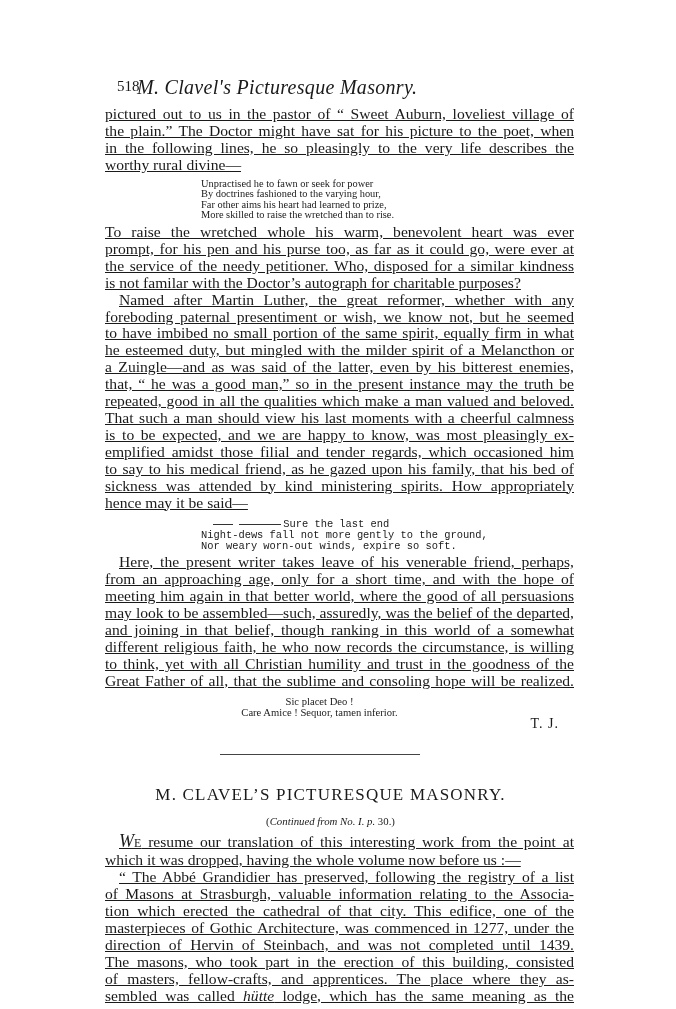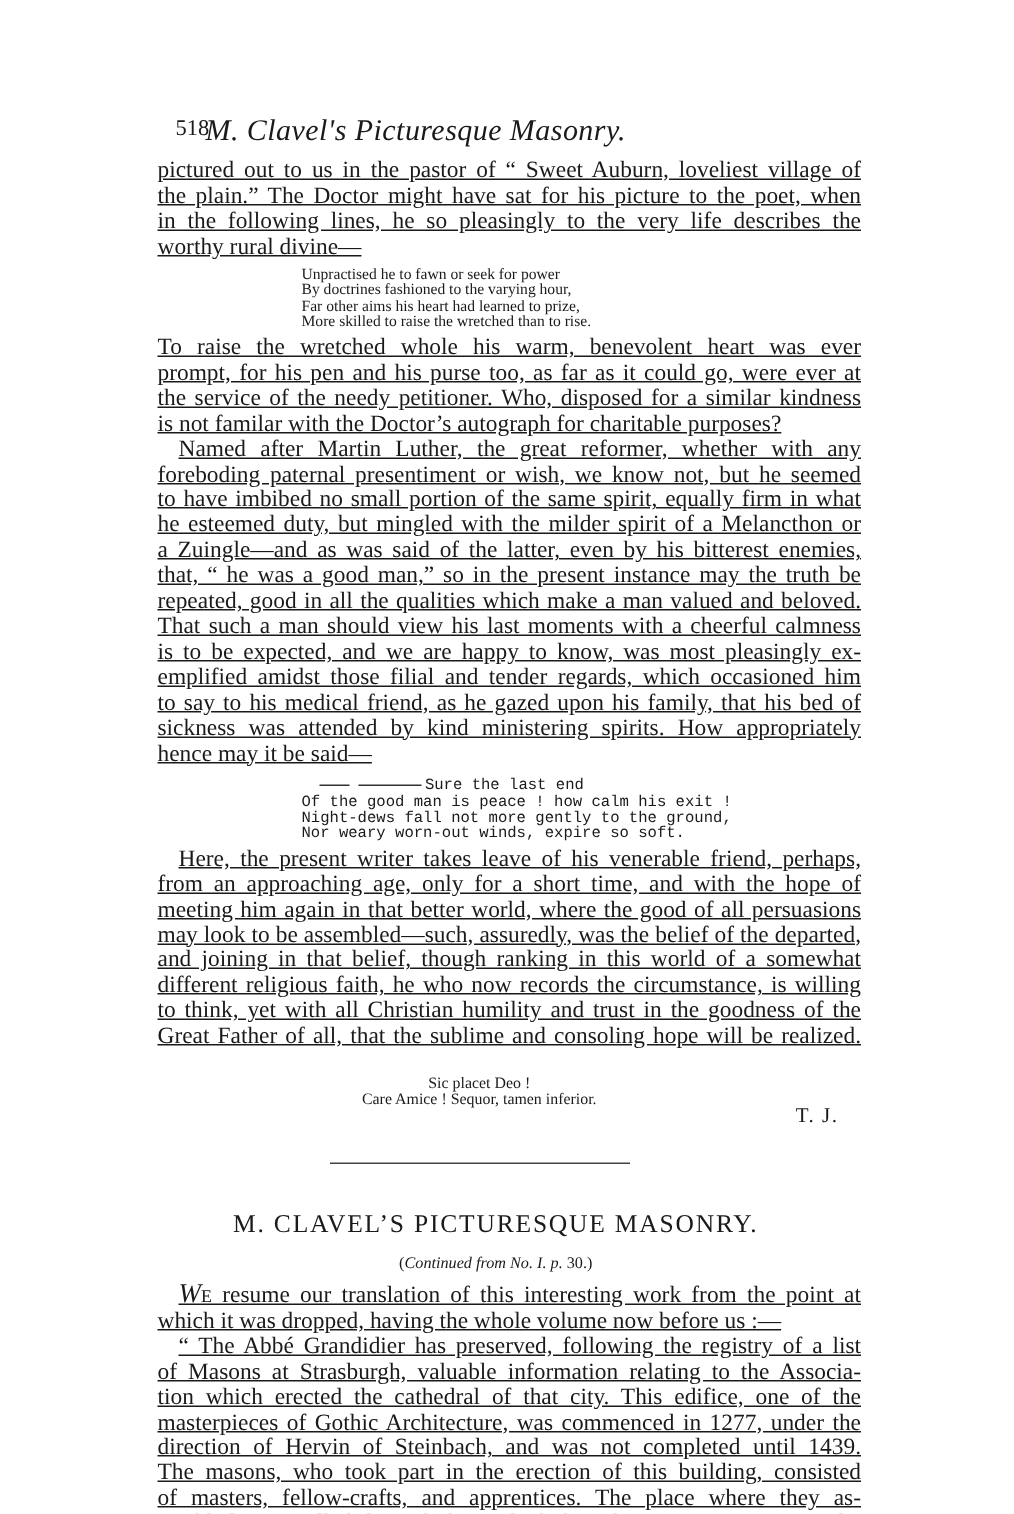--- a/index.html
+++ b/index.html
@@ -10,21 +10,21 @@
   .page-number { position: absolute; left: 12px; top: 6px; font-size: 15px; }
   .running-title { position: absolute; left: 32px; top: 4px; font-size: 20px; font-style: italic; letter-spacing: 0.3px; }
   .para { font-size: 15.6px; line-height: 16.9px; text-align: justify; margin: 0; }
   .para .line { display: block; text-align: justify; text-align-last: justify; white-space: nowrap; text-decoration: underline; }
   .para .line.last { text-align-last: left; }
   .indent { padding-left: 14px; }
   .verse { font-size: 10.4px; line-height: 10.6px; margin: 3px 0 3px 96px; }
   .verse .vline { display: block; white-space: nowrap; }
   .verse2 { margin-left: 96px; font-family: Liberation Mono, monospace; }
   .dash-seg { display: inline-block; border-top: 1px solid #333; vertical-align: middle; }
-  .latin { text-align: center; font-size: 10.6px; line-height: 11px; margin-top: 17px; padding-right: 40px; }
+  .latin { text-align: center; font-size: 10.6px; line-height: 11px; margin-top: 7px; padding-right: 40px; }
   .signature { text-align: right; font-size: 14px; padding-right: 15px; margin-top: -2px; letter-spacing: 1px; }
   .rule { width: 200px; border-top: 1px solid #444; margin: 22px auto 0 auto; position: relative; left: -20px; }
   .article-title { text-align: center; font-size: 17px; letter-spacing: 1.2px; margin-top: 30px; padding-right: 18px; }
   .continued { text-align: center; font-size: 10.8px; font-style: italic; margin-top: 10px; padding-right: 18px; }
   .continued .upright { font-style: normal; }
   .dropcap { font-style: italic; font-size: 18px; }
   .smallcap { font-size: 12px; }
   .body2 { margin-top: 6px; }
   em.foreign { font-style: italic; }
 </style>
@@ -73,21 +73,20 @@
     <span class="line">to say to his medical friend, as he gazed upon his family, that his bed of</span>
     <span class="line">sickness was attended by kind ministering spirits. How appropriately</span>
     <span class="line last">hence may it be said—</span>
   </p>
 
   <div class="verse verse2" style="margin-top:8px;">
     <span class="vline" style="padding-left:12px;">
       <span class="dash-seg" style="width:20px;"></span>
       <span class="dash-seg" style="width:42px;margin-right:2px;"></span><span>Sure the last end</span>
     </span>
-    <span class="vline">Of the good man is peace ! how calm his exit !</span>
     <span class="vline">Night-dews fall not more gently to the ground,</span>
     <span class="vline">Nor weary worn-out winds, expire so soft.</span>
   </div>
 
   <p class="para">
     <span class="line indent">Here, the present writer takes leave of his venerable friend, perhaps,</span>
     <span class="line">from an approaching age, only for a short time, and with the hope of</span>
     <span class="line">meeting him again in that better world, where the good of all persuasions</span>
     <span class="line">may look to be assembled—such, assuredly, was the belief of the departed,</span>
     <span class="line">and joining in that belief, though ranking in this world of a somewhat</span>

